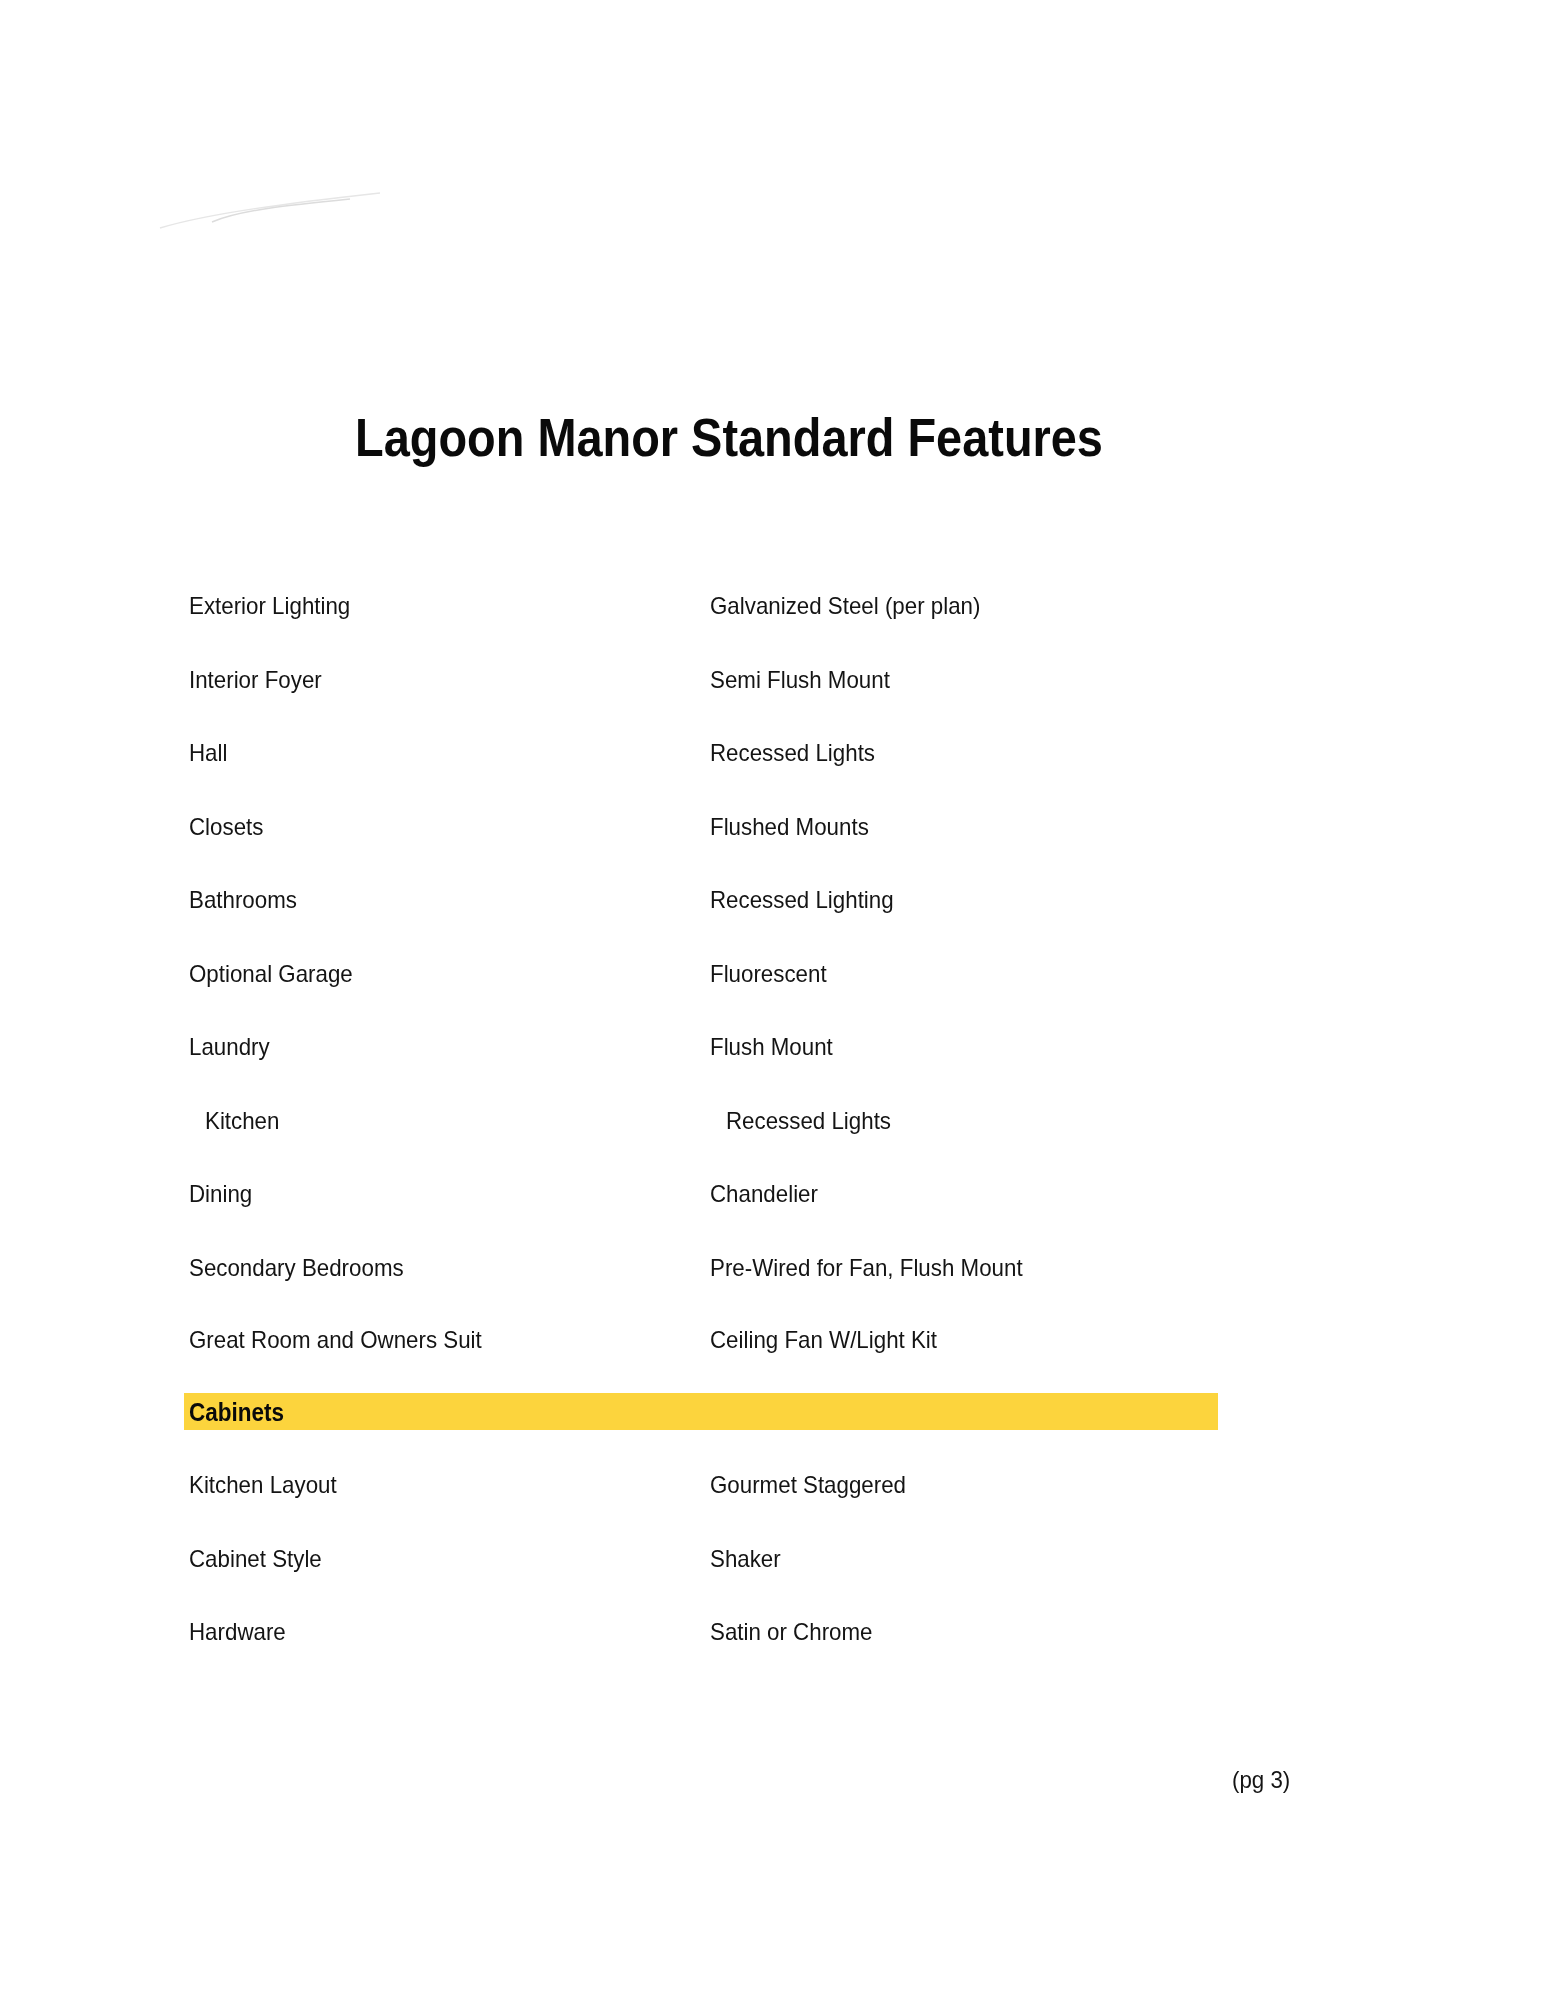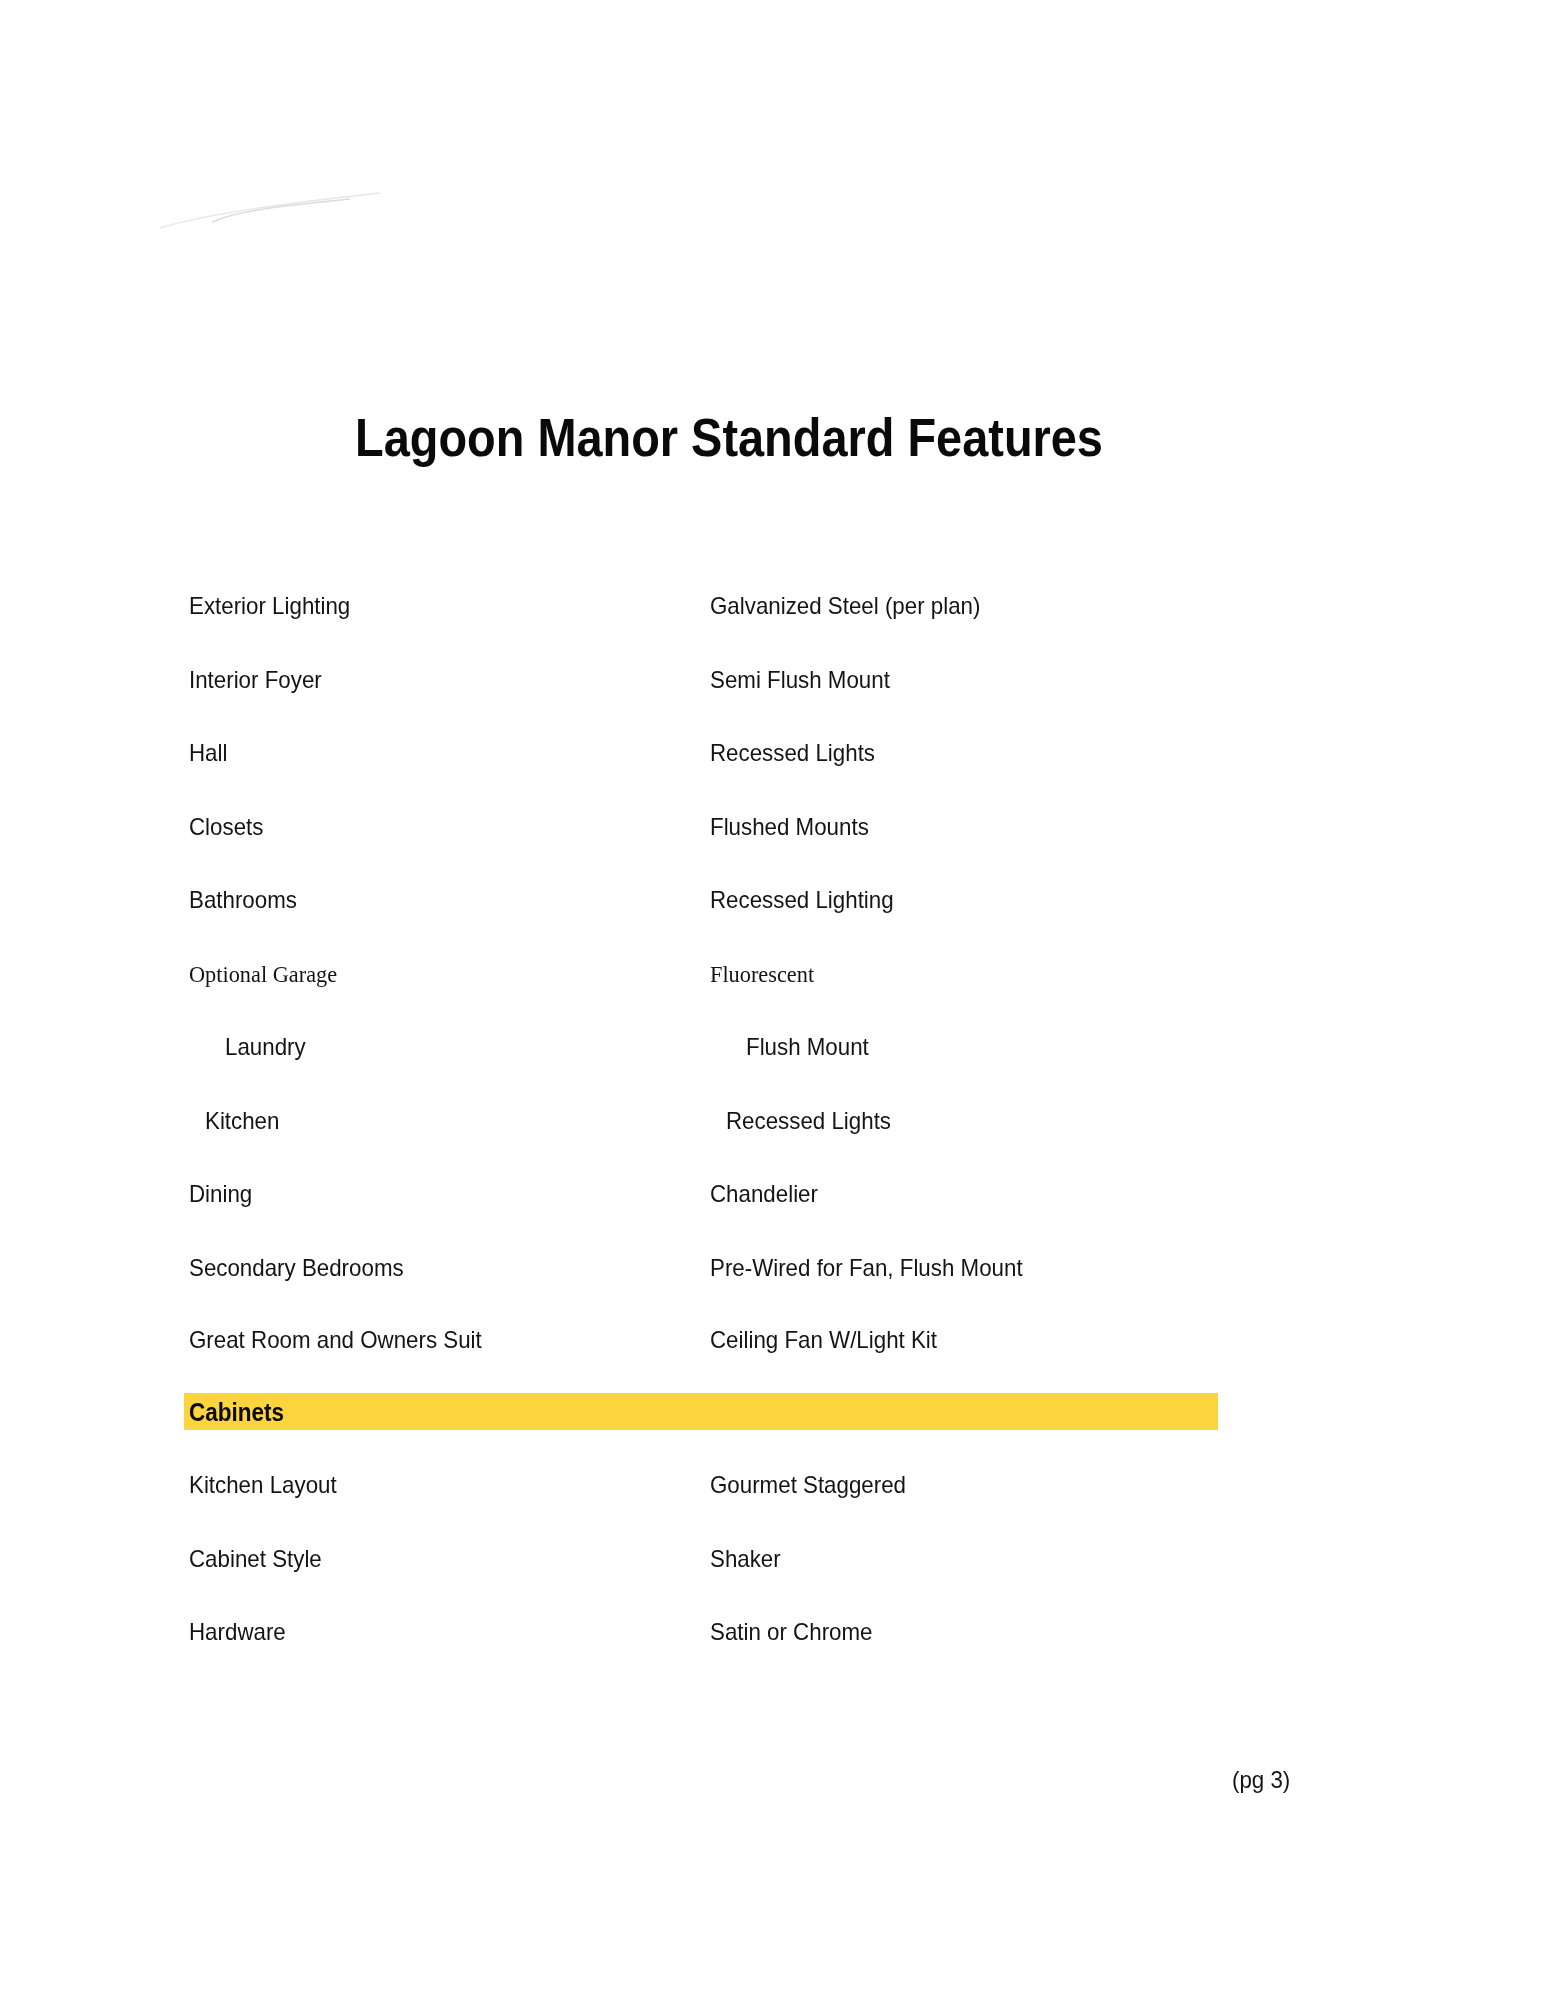--- a/index.html
+++ b/index.html
@@ -48,25 +48,25 @@
     <span class="cell right">Recessed Lights</span>
   </div>
   <div class="row" style="top:811.5px;padding-left:48px;">
     <span class="cell left">Closets</span>
     <span class="cell right">Flushed Mounts</span>
   </div>
   <div class="row" style="top:885px;">
     <span class="cell left">Bathrooms</span>
     <span class="cell right">Recessed Lighting</span>
   </div>
-  <div class="row" style="top:958.5px;font-family:Liberation Serif, serif;">
+  <div class="row" style="top:958.5px;">
     <span class="cell left">Optional Garage</span>
     <span class="cell right">Fluorescent</span>
   </div>
-  <div class="row" style="top:1032px;margin-left:36px;">
+  <div class="row" style="top:1032px;">
     <span class="cell left">Laundry</span>
     <span class="cell right">Flush Mount</span>
   </div>
   <div class="row" style="top:1105.5px;margin-left:16px;">
     <span class="cell left">Kitchen</span>
     <span class="cell right">Recessed Lights</span>
   </div>
   <div class="row" style="top:1179px;">
     <span class="cell left">Dining</span>
     <span class="cell right">Chandelier</span>

